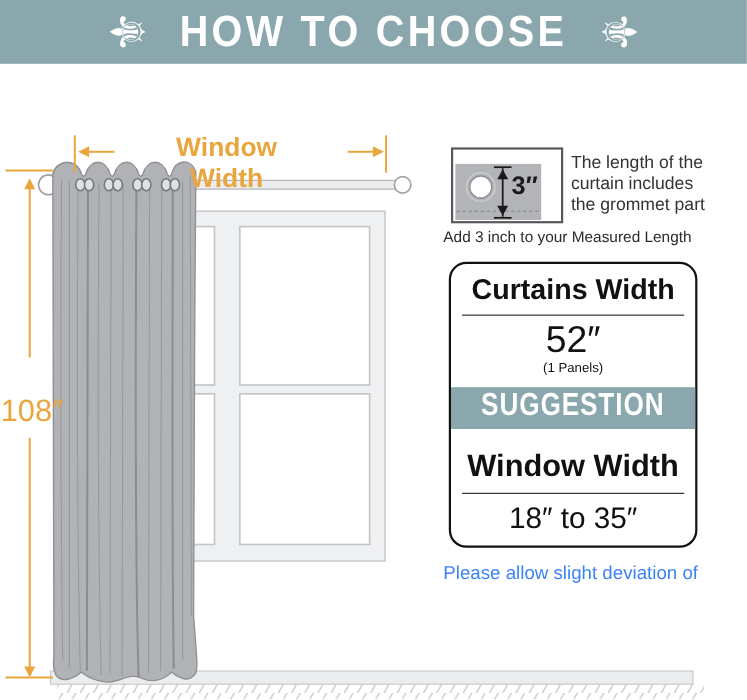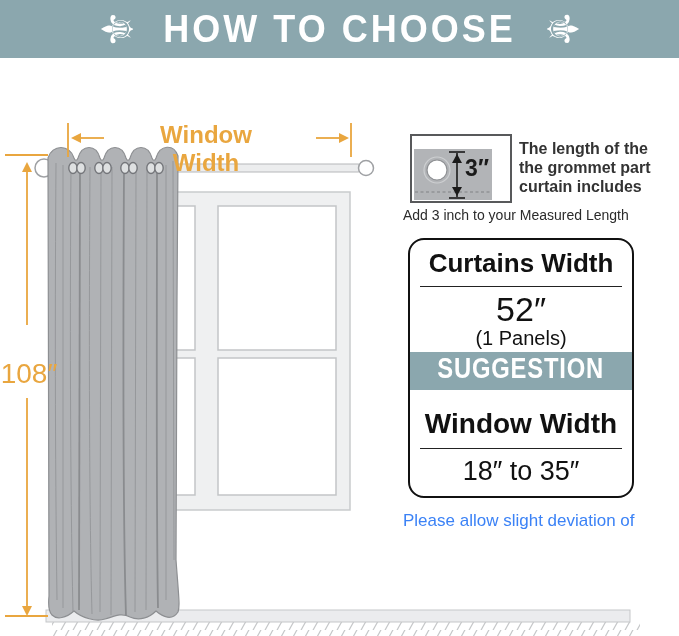--- a/index.html
+++ b/index.html
@@ -21,31 +21,31 @@
 
   
   .ov{position:absolute;z-index:3;}
   .window-width-label{left:128px;top:121px;width:156px;text-align:center;
       color:#e9a63f;font-weight:700;font-size:24px;}
   .curtain-length-label{left:0px;top:358px;width:58px;text-align:center;
       color:#e9a63f;font-weight:400;font-size:28px;}
   .grommet-height-label{left:459px;top:155px;width:36px;text-align:center;
       color:#1a1a1a;font-weight:700;font-size:23px;}
   .grommet-note{left:519px;top:139px;width:160px;font-size:16px;line-height:19px;color:#333;}
-  .grommet-note span{display:block;font-weight:bold;}
+  .grommet-note span{display:block;}
   .add-note{left:403px;top:207px;font-size:14px;color:#2b2b2b;white-space:nowrap;}
 
   
   .size-table{left:408px;top:238px;width:226px;height:260px;box-sizing:border-box;
       border:2.5px solid #111;border-radius:16px;background:#fff;}
   .size-table .row{position:absolute;left:0;width:100%;text-align:center;color:#111;}
   .tbl-header1{top:8px;font-weight:700;font-size:26px;}
   .tbl-divider1{position:absolute;top:46px;left:10px;right:10px;border-top:1.5px solid #222;}
   .tbl-value{top:50px;font-size:34px;font-weight:400;}
-  .tbl-panels{top:87px;font-size:20px;}
+  .tbl-panels{top:87px;font-size:12px;}
   .suggestion-band{position:absolute;top:112px;left:0;right:0;height:38px;background:#8ba7ae;
       display:flex;justify-content:center;}
   .suggestion-band span{color:#fff;font-weight:800;font-size:29px;letter-spacing:1px;
       display:inline-block;transform:scaleX(.82);}
   .tbl-header2{top:168px;font-weight:700;font-size:28px;}
   .tbl-divider2{position:absolute;top:208px;left:10px;right:10px;border-top:1.5px solid #222;}
   .tbl-range{top:216px;font-size:27px;}
 
   .deviation-note{left:403px;top:508px;font-size:17px;line-height:26px;color:#3b82f6;white-space:nowrap;}
   .deviation-note span{display:block;}
@@ -164,22 +164,22 @@
   </svg>
 
   <span class="ov window-width-label">Window Width</span>
 
   <span class="ov curtain-length-label">108″</span>
 
   <span class="ov grommet-height-label">3″</span>
 
   <div class="ov grommet-note">
     <span>The length of the</span>
+    <span>curtain includes</span>
     <span>the grommet part</span>
-    <span>curtain includes</span>
   </div>
 
   <div class="ov add-note">Add 3 inch to your Measured Length</div>
 
   <div class="ov size-table">
     <div class="row tbl-header1">Curtains Width</div>
     <div class="tbl-divider1"></div>
     <div class="row tbl-value">52″</div>
     <div class="row tbl-panels">(1 Panels)</div>
     <div class="suggestion-band">

